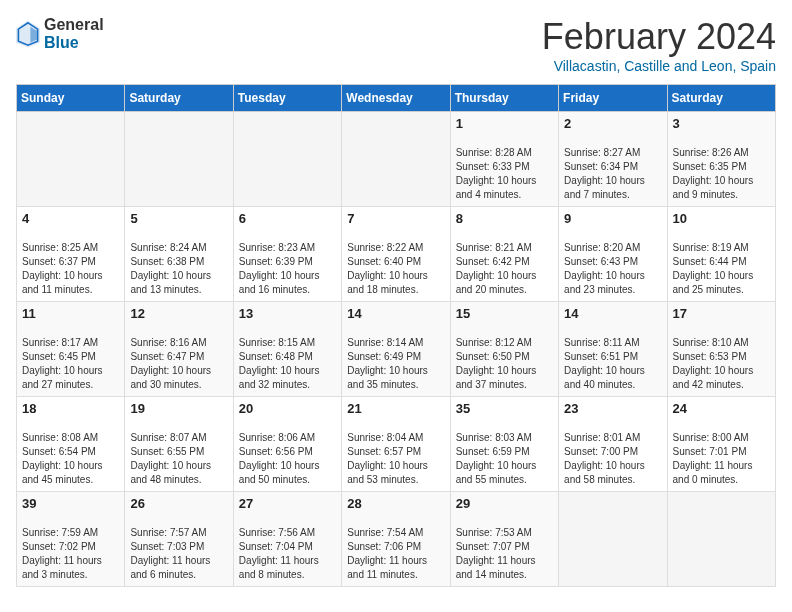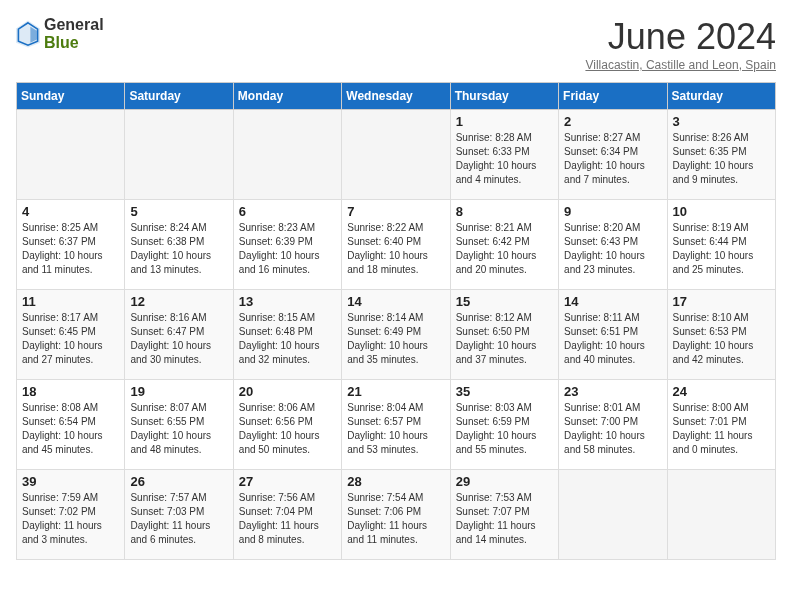--- a/index.html
+++ b/index.html
@@ -20,37 +20,36 @@
       display: flex;
       align-items: center;
       gap: 4px;
     }
     .logo-text {
       font-size: 16px;
       font-weight: bold;
       line-height: 1.1;
     }
     .logo-general { color: #333; }
-    .logo-blue { color: #4d7c0f; }
+    .logo-blue { color: #0369a1; }
     .logo-icon {
       width: 24px;
       height: 28px;
     }
     .title-block {
       text-align: right;
     }
     .month-title {
       font-size: 36px;
       font-weight: normal;
       color: #333;
     }
     .subtitle {
-      font-size: 12px;
-      color: #737373;
-      text-decoration: underline;
+      font-size: 14px;
+      color: #0369a1;
     }
     table {
       width: 100%;
       border-collapse: collapse;
       table-layout: fixed;
     }
     thead th {
       background: #1a6fc4;
       color: #fff;
       font-size: 12px;
@@ -70,20 +69,21 @@
     .day-num {
       font-size: 13px;
       font-weight: bold;
       margin-bottom: 2px;
       color: #222;
     }
     .day-info {
       font-size: 10px;
       color: #333;
       line-height: 1.4;
+      margin-top: 15px;
     }
     tbody tr:nth-child(odd) td {
       background: #f9f9f9;
     }
     tbody tr:nth-child(even) td {
       background: #fff;
     }
     .empty {
       background: #f5f5f5 !important;
     }
@@ -97,31 +97,31 @@
       <polygon points="15,0 30,10 30,28 15,34 0,28 0,10" fill="#1a6fc4" opacity="0.15"></polygon>
       <polygon points="15,3 27,11 27,26 15,31 3,26 3,11" fill="none" stroke="#1a6fc4" stroke-width="2"></polygon>
       <polygon points="18,8 26,13 26,24 18,28" fill="#1a6fc4" opacity="0.5"></polygon>
     </svg>
     <div class="logo-text">
       <span class="logo-general">General</span><br>
       <span class="logo-blue">Blue</span>
     </div>
   </div>
   <div class="title-block">
-    <div class="month-title">June 2024</div>
+    <div class="month-title">February 2024</div>
     <div class="subtitle">Villacastin, Castille and Leon, Spain</div>
   </div>
 </div>
 
 <table>
   <thead>
     <tr>
     <th>Sunday</th>
         <th>Saturday</th>
-        <th>Monday</th>
+        <th>Tuesday</th>
         <th>Wednesday</th>
         <th>Thursday</th>
         <th>Friday</th>
         <th>Saturday</th>
       </tr>
   </thead>
   <tbody id="calendar-body">
   <tr>
         <td class="empty"></td>
         <td class="empty"></td>

